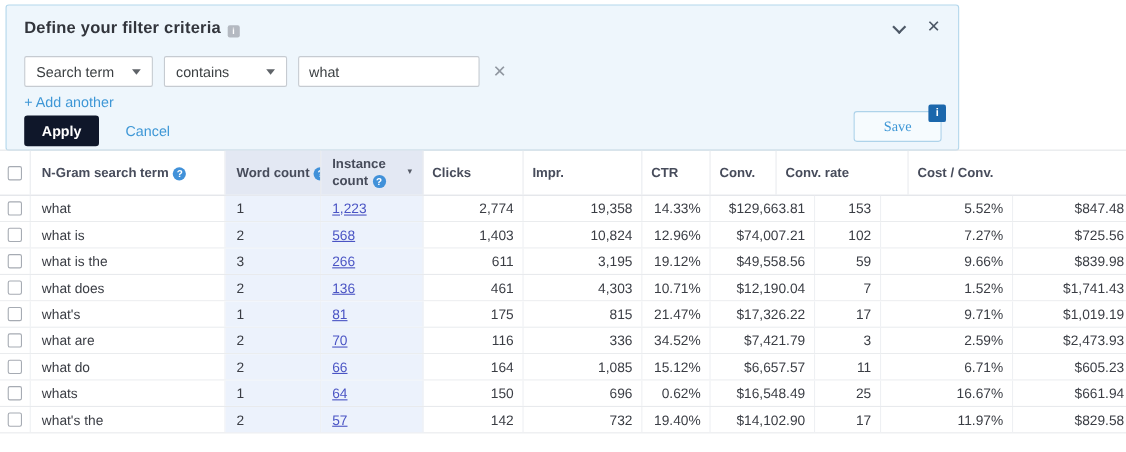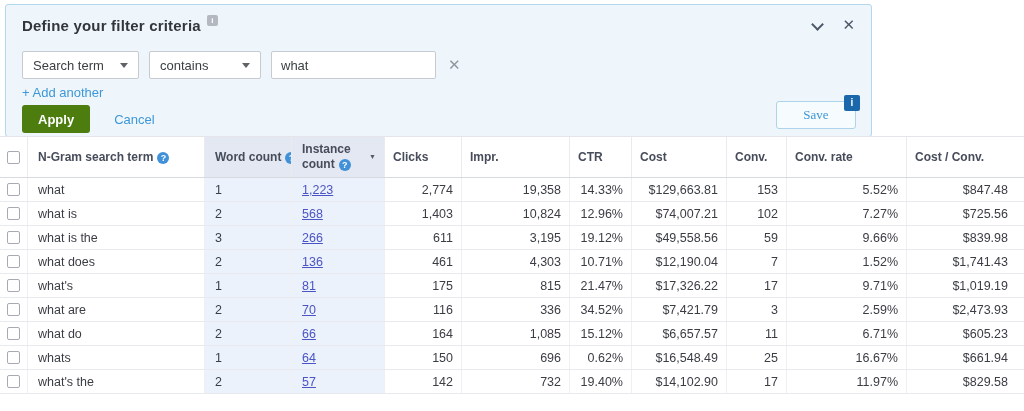--- a/index.html
+++ b/index.html
@@ -2,21 +2,21 @@
 <html><head>
 <meta charset="utf-8">
 <style>
   * { margin:0; padding:0; box-sizing:border-box; }
   html,body { width:1024px; height:411px; background:#ffffff;
     font-family:"Liberation Sans","DejaVu Sans",sans-serif; overflow:hidden; }
 
   
   .filter-panel { position:absolute; left:5px; top:4px; width:867px; height:133px;
     background:#eef6fc; border:1px solid #b3d7ec; border-radius:3px; }
-  .panel-title-row { position:absolute; left:16px; top:12px; display:flex; align-items:flex-start; }
+  .panel-title-row { position:absolute; left:16px; top:12px; display:flex; align-items:flex-end; }
   .panel-title { font-size:15px; font-weight:bold; color:#32353c; letter-spacing:.2px; }
   .title-badge { display:inline-block; width:11px; height:11px; margin-left:6px; margin-top:-2px;
     background:#b4b9c1; color:#fff; font-size:8px; font-weight:bold; line-height:11px;
     text-align:center; border-radius:2px; }
   .panel-top-icons { position:absolute; top:14px; right:16px; display:flex; gap:20px; align-items:center; }
   .chev { width:10px; height:10px; position:relative; cursor:pointer; }
   .chev::after { content:""; position:absolute; left:1px; top:0px; width:7px; height:7px;
     border-right:2px solid #4d5866; border-bottom:2px solid #4d5866; transform:rotate(45deg); }
   .panel-close { font-size:15px; color:#4d5866; cursor:pointer; line-height:12px; }
 
@@ -28,21 +28,21 @@
   .sel-op { width:112px; }
   .caret-down { width:0; height:0; border-left:4px solid transparent; border-right:4px solid transparent;
     border-top:5px solid #5f6368; margin-left:8px; }
   .value-input { width:165px; height:28px; border:1px solid #c6cbd1; border-radius:2px;
     padding:0 9px; font-size:13px; color:#3c4043; font-family:inherit; background:#fff; }
   .clear-x { color:#9097a0; font-size:15px; font-weight:bold; margin-left:2px; cursor:pointer; }
 
   .add-another { position:absolute; left:16px; top:80px; font-size:13px; color:#3e97d6; cursor:pointer; }
 
   .actions-row { position:absolute; left:16px; top:100px; display:flex; align-items:center; gap:24px; }
-  .apply-btn { background:#4d7c0f; color:#fff; border:none; border-radius:3px; height:28px;
+  .apply-btn { background:#0f172a; color:#fff; border:none; border-radius:3px; height:28px;
     padding:0 16px; font-size:13px; font-weight:bold; font-family:inherit; cursor:pointer; }
   .cancel-link { font-size:13px; color:#3e97d6; cursor:pointer; }
 
   .save-wrap { position:absolute; right:15px; top:96px; }
   .save-btn { width:80px; height:28px; background:#f6fbfe; border:1px solid #aed3ea; border-radius:3px;
     color:#3e97d6; font-size:13px; font-family:Liberation Serif, serif; cursor:pointer; }
   .save-badge { position:absolute; top:-6px; right:-4px; width:16px; height:16px; background:#1b67ac;
     color:#fff; font-size:10px; font-weight:bold; line-height:16px; text-align:center; border-radius:2px; }
 
   
@@ -53,21 +53,21 @@
   .cell, .hcell { flex-shrink:0; display:flex; align-items:center; padding:0 8px;
     border-right:1px solid #eef0f3; overflow:hidden; white-space:nowrap; }
   .hcell { border-right:1px solid #e9ebef; }
   .align-right { justify-content:flex-end; }
   .tinted-h { background:#e3e8f3; }
   .tinted-c { background:#ecf2fc; }
   .col-0 { width:28px; justify-content:center; padding:0; }
   .col-1 { width:177px; padding-left:10px; }
   .col-2 { width:87px;  padding-left:10px; }
   .col-3 { width:93px;  padding-left:10px; }
-  .col-4 { width:77px; }
+  .col-4 { width:91px; }
   .col-5 { width:108px; }
   .col-6 { width:62px; }
   .col-7 { width:95px; }
   .col-8 { width:60px; }
   .col-9 { width:120px; }
   .col-10 { width:109px; border-right:none; }
   .hcell.col-3 { white-space:normal; line-height:1.25; align-items:center; }
   .h-label-wrap { flex:1; }
   .help-icon { display:inline-block; width:12px; height:12px; border-radius:50%; background:#4191d9;
     color:#fff; font-size:9px; font-weight:bold; line-height:12px; text-align:center;
@@ -134,23 +134,20 @@
       </div>
       <div class="hcell col-4 align-right">
         <span class="h-label-wrap"><span>Clicks</span></span>
       </div>
       <div class="hcell col-5 align-right">
         <span class="h-label-wrap"><span>Impr.</span></span>
       </div>
       <div class="hcell col-6 align-right">
         <span class="h-label-wrap"><span>CTR</span></span>
       </div>
-      <div class="hcell col-7 align-right">
-        <span class="h-label-wrap"><span>Cost</span></span>
-      </div>
       <div class="hcell col-8 align-right">
         <span class="h-label-wrap"><span>Conv.</span></span>
       </div>
       <div class="hcell col-9 align-right">
         <span class="h-label-wrap"><span>Conv. rate</span></span>
       </div>
       <div class="hcell col-10 align-right">
         <span class="h-label-wrap"><span>Cost / Conv.</span></span>
       </div>
     </div>

